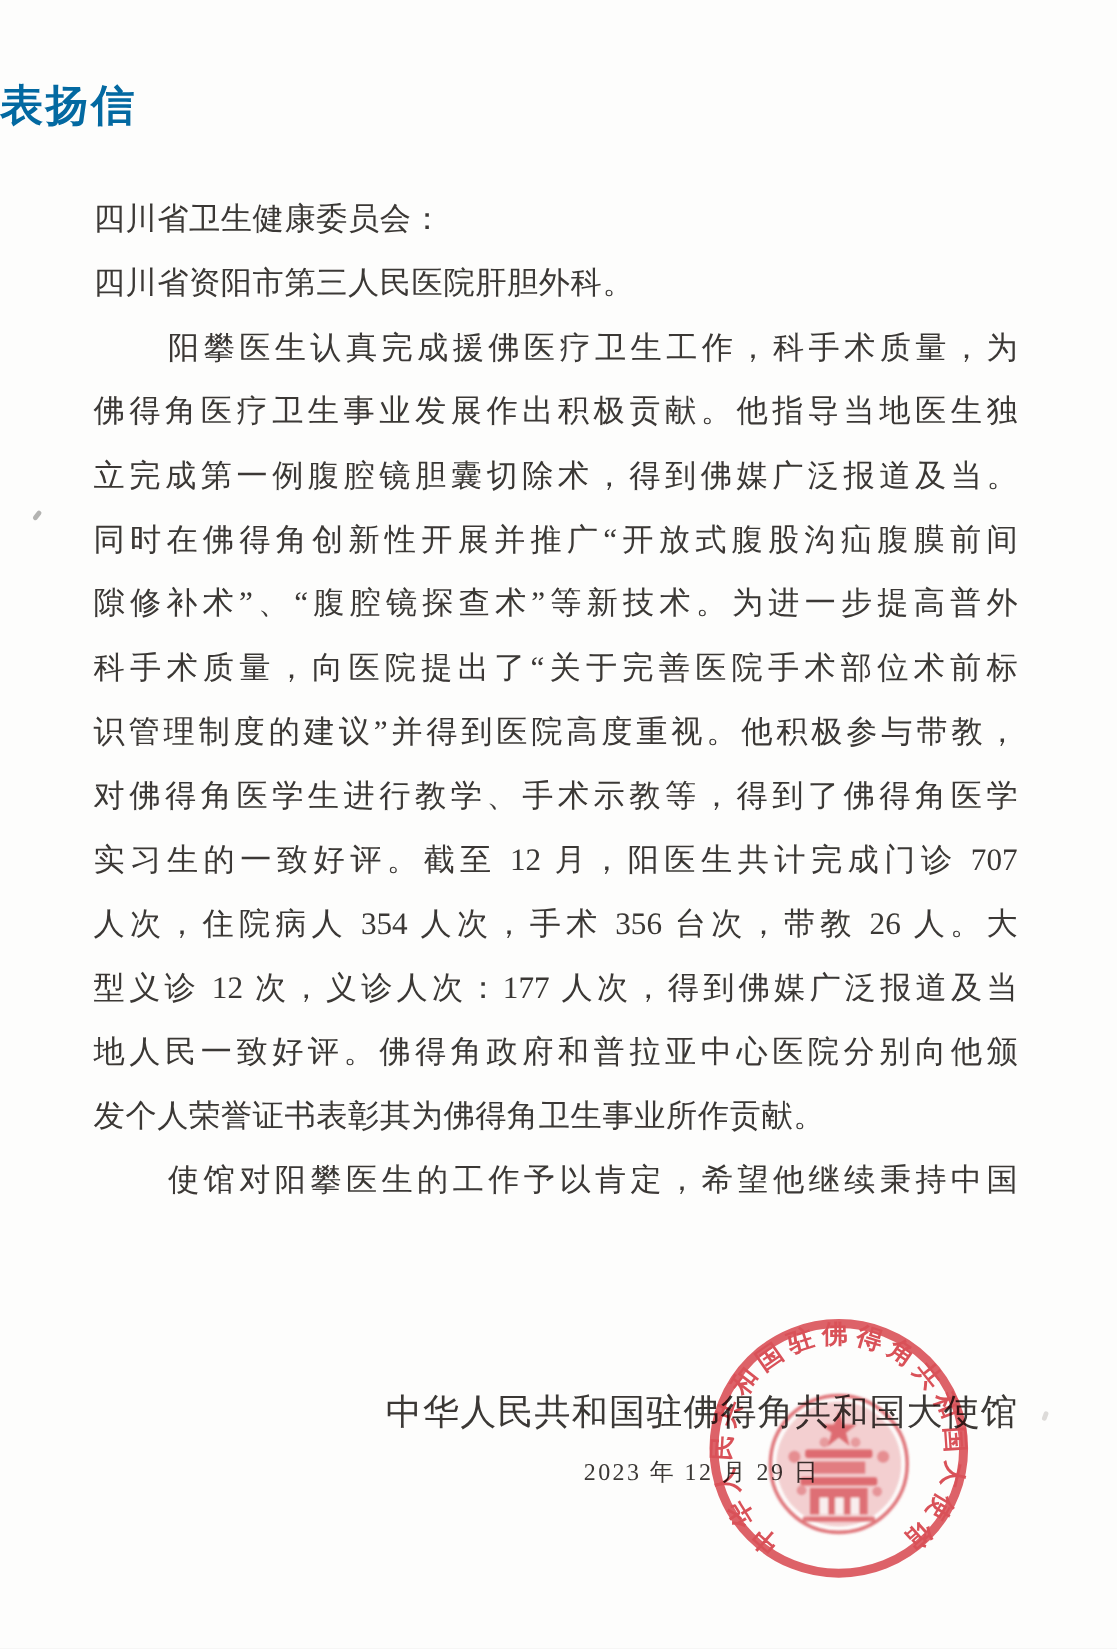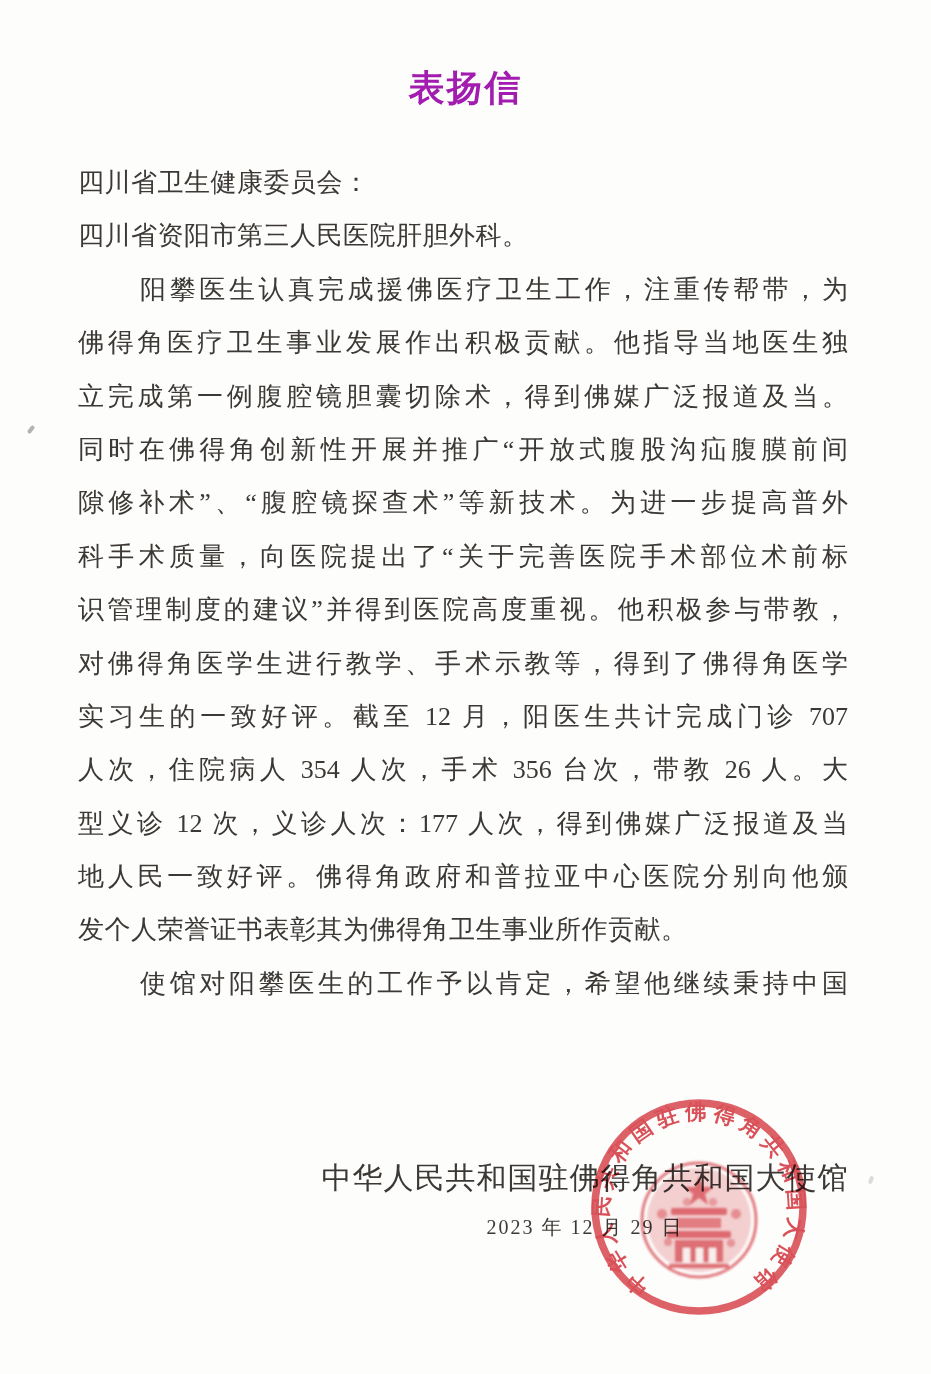--- a/index.html
+++ b/index.html
@@ -8,24 +8,23 @@
     width:931px; height:1374px;
     margin:0 auto;
     background:#fdfdfc;
     overflow:hidden;
     font-family:"Liberation Serif","DejaVu Serif",serif;
     color:#3b3835;
   }
   .title {
     position:absolute;
     top:64px; left:0; right:0;
-    text-align:center;
     font-size:36px;
     font-weight:bold;
-    color:#a21caf;
+    color:#0369a1;
     letter-spacing:2px;
   }
   .letter-body {
     position:absolute;
     top:156px; left:78px;
     width:770px;
   }
   .line {
     height:53.4px;
     line-height:53.4px;
@@ -88,21 +87,21 @@
 </head>
 <body>
 
 <div class="page">
 
   <div class="title">表扬信</div>
 
   <div class="letter-body">
       <div class="line">四川省卫生健康委员会：</div>
       <div class="line">四川省资阳市第三人民医院肝胆外科。</div>
-      <div class="line indent justify">阳攀医生认真完成援佛医疗卫生工作，注重传帮带，为</div>
+      <div class="line indent justify">阳攀医生认真完成援佛医疗卫生工作，科手术质量，为</div>
       <div class="line justify">佛得角医疗卫生事业发展作出积极贡献。他指导当地医生独</div>
       <div class="line justify">立完成第一例腹腔镜胆囊切除术，得到佛媒广泛报道及当。</div>
       <div class="line justify">同时在佛得角创新性开展并推广“开放式腹股沟疝腹膜前间</div>
       <div class="line justify">隙修补术”、“腹腔镜探查术”等新技术。为进一步提高普外</div>
       <div class="line justify">科手术质量，向医院提出了“关于完善医院手术部位术前标</div>
       <div class="line justify">识管理制度的建议”并得到医院高度重视。他积极参与带教，</div>
       <div class="line justify">对佛得角医学生进行教学、手术示教等，得到了佛得角医学</div>
       <div class="line justify">实习生的一致好评。截至 12 月，阳医生共计完成门诊 707</div>
       <div class="line justify">人次，住院病人 354 人次，手术 356 台次，带教 26 人。大</div>
       <div class="line justify">型义诊 12 次，义诊人次：177 人次，得到佛媒广泛报道及当</div>

